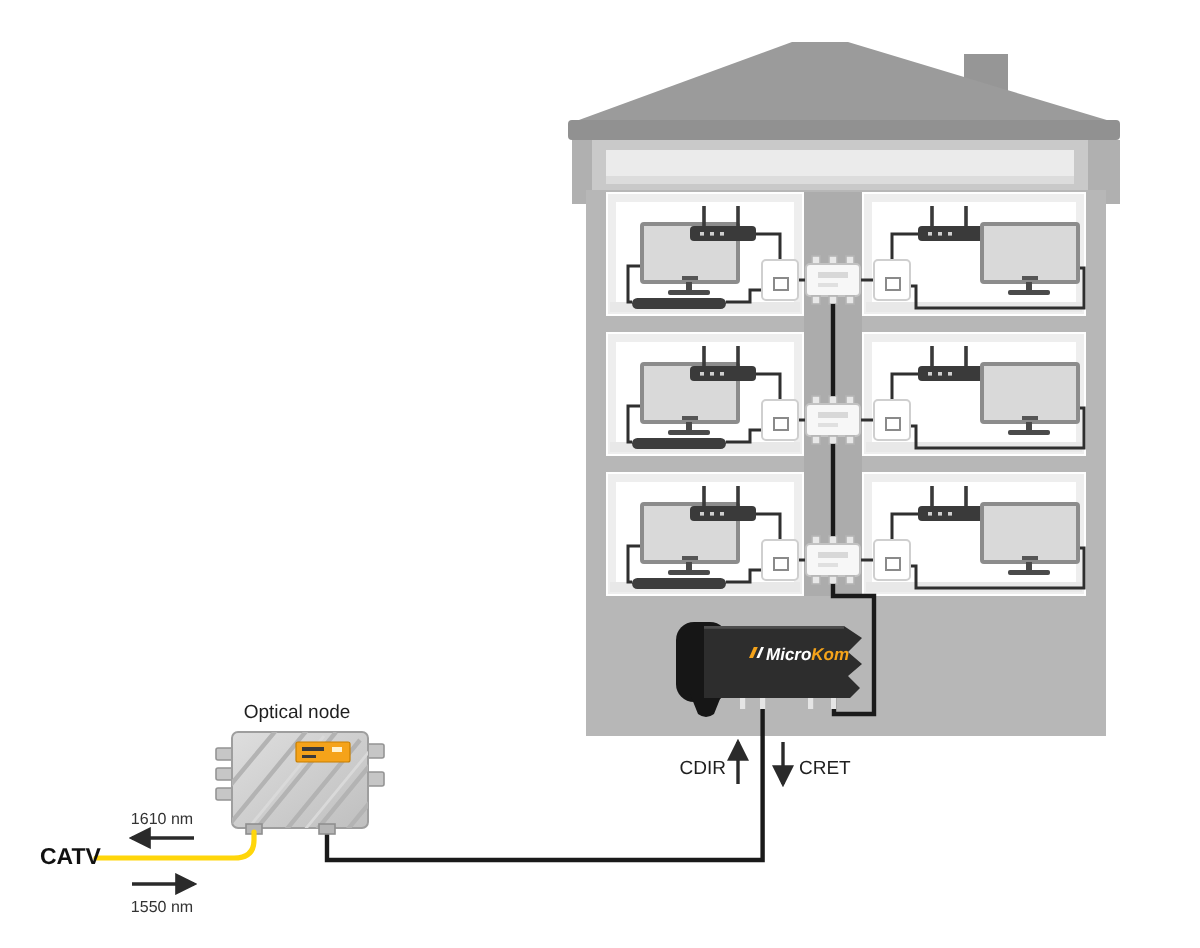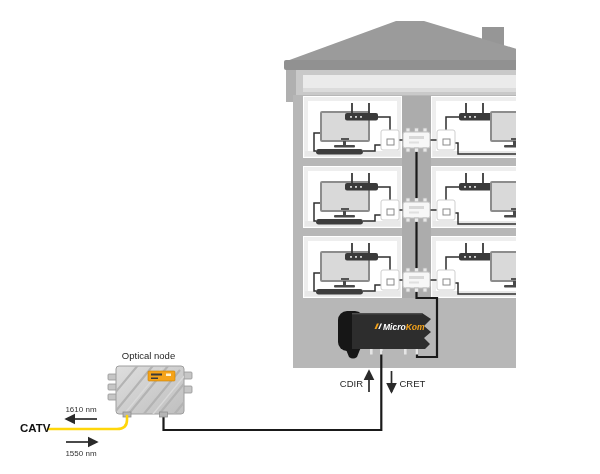--- a/index.html
+++ b/index.html
@@ -1,17 +1,17 @@
 <!DOCTYPE html>
 <html><head>
 <meta charset="utf-8">
 <title></title>
 <style>
   html,body{margin:0;padding:0;background:#fff;}
-  #stage{position:relative;width:516px;height:474px;background:#ffffff;overflow:hidden;
+  #stage{position:relative;width:600px;height:474px;background:#ffffff;overflow:hidden;
          font-family:"Liberation Sans",sans-serif;}
   svg text{font-family:"Liberation Sans",sans-serif;fill:#1f1f1f;}
   .lbl{font-size:9.5px;}
   .nm{font-size:8px;fill:#333;}
   .catv{font-size:11.5px;font-weight:bold;fill:#111;}
   .brand{font-size:8.5px;font-weight:bold;font-style:italic;}
   .wire{stroke:#2f2f2f;stroke-width:1.5;fill:none;}
   .cable{stroke:#1a1a1a;stroke-width:2.2;fill:none;}
   .arrow{stroke:#2a2a2a;stroke-width:1.7;fill:none;}
 </style>

